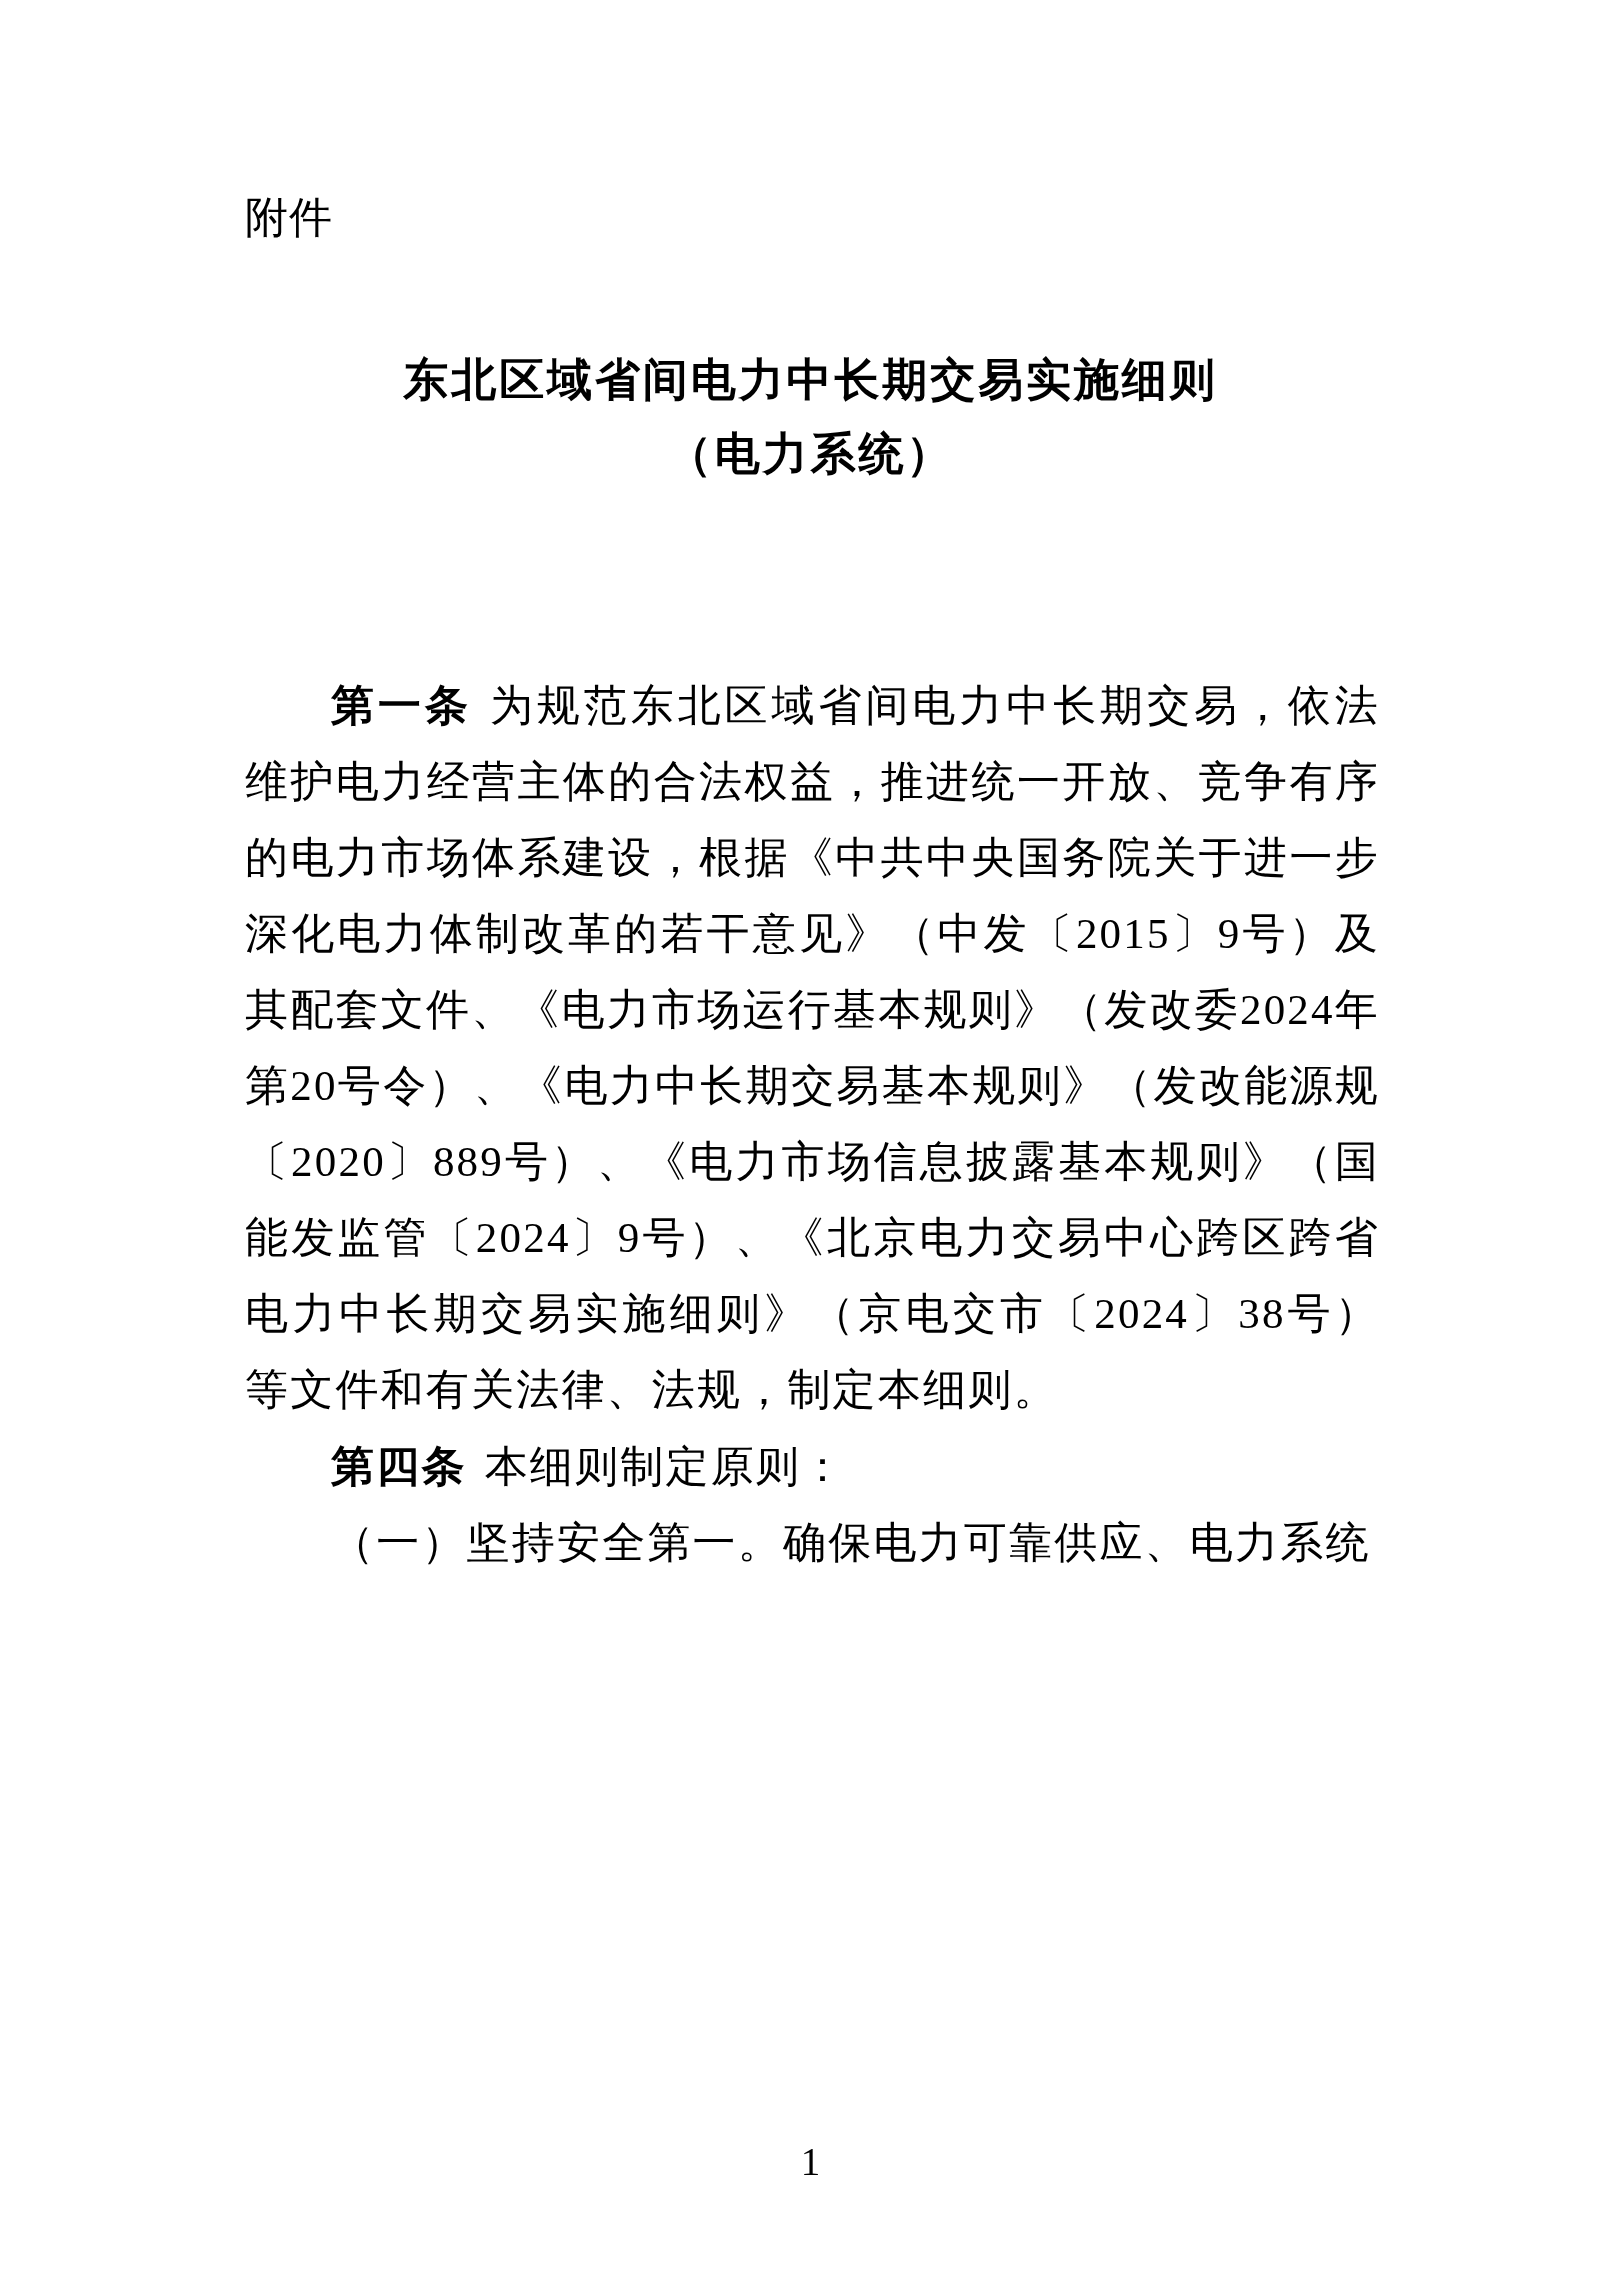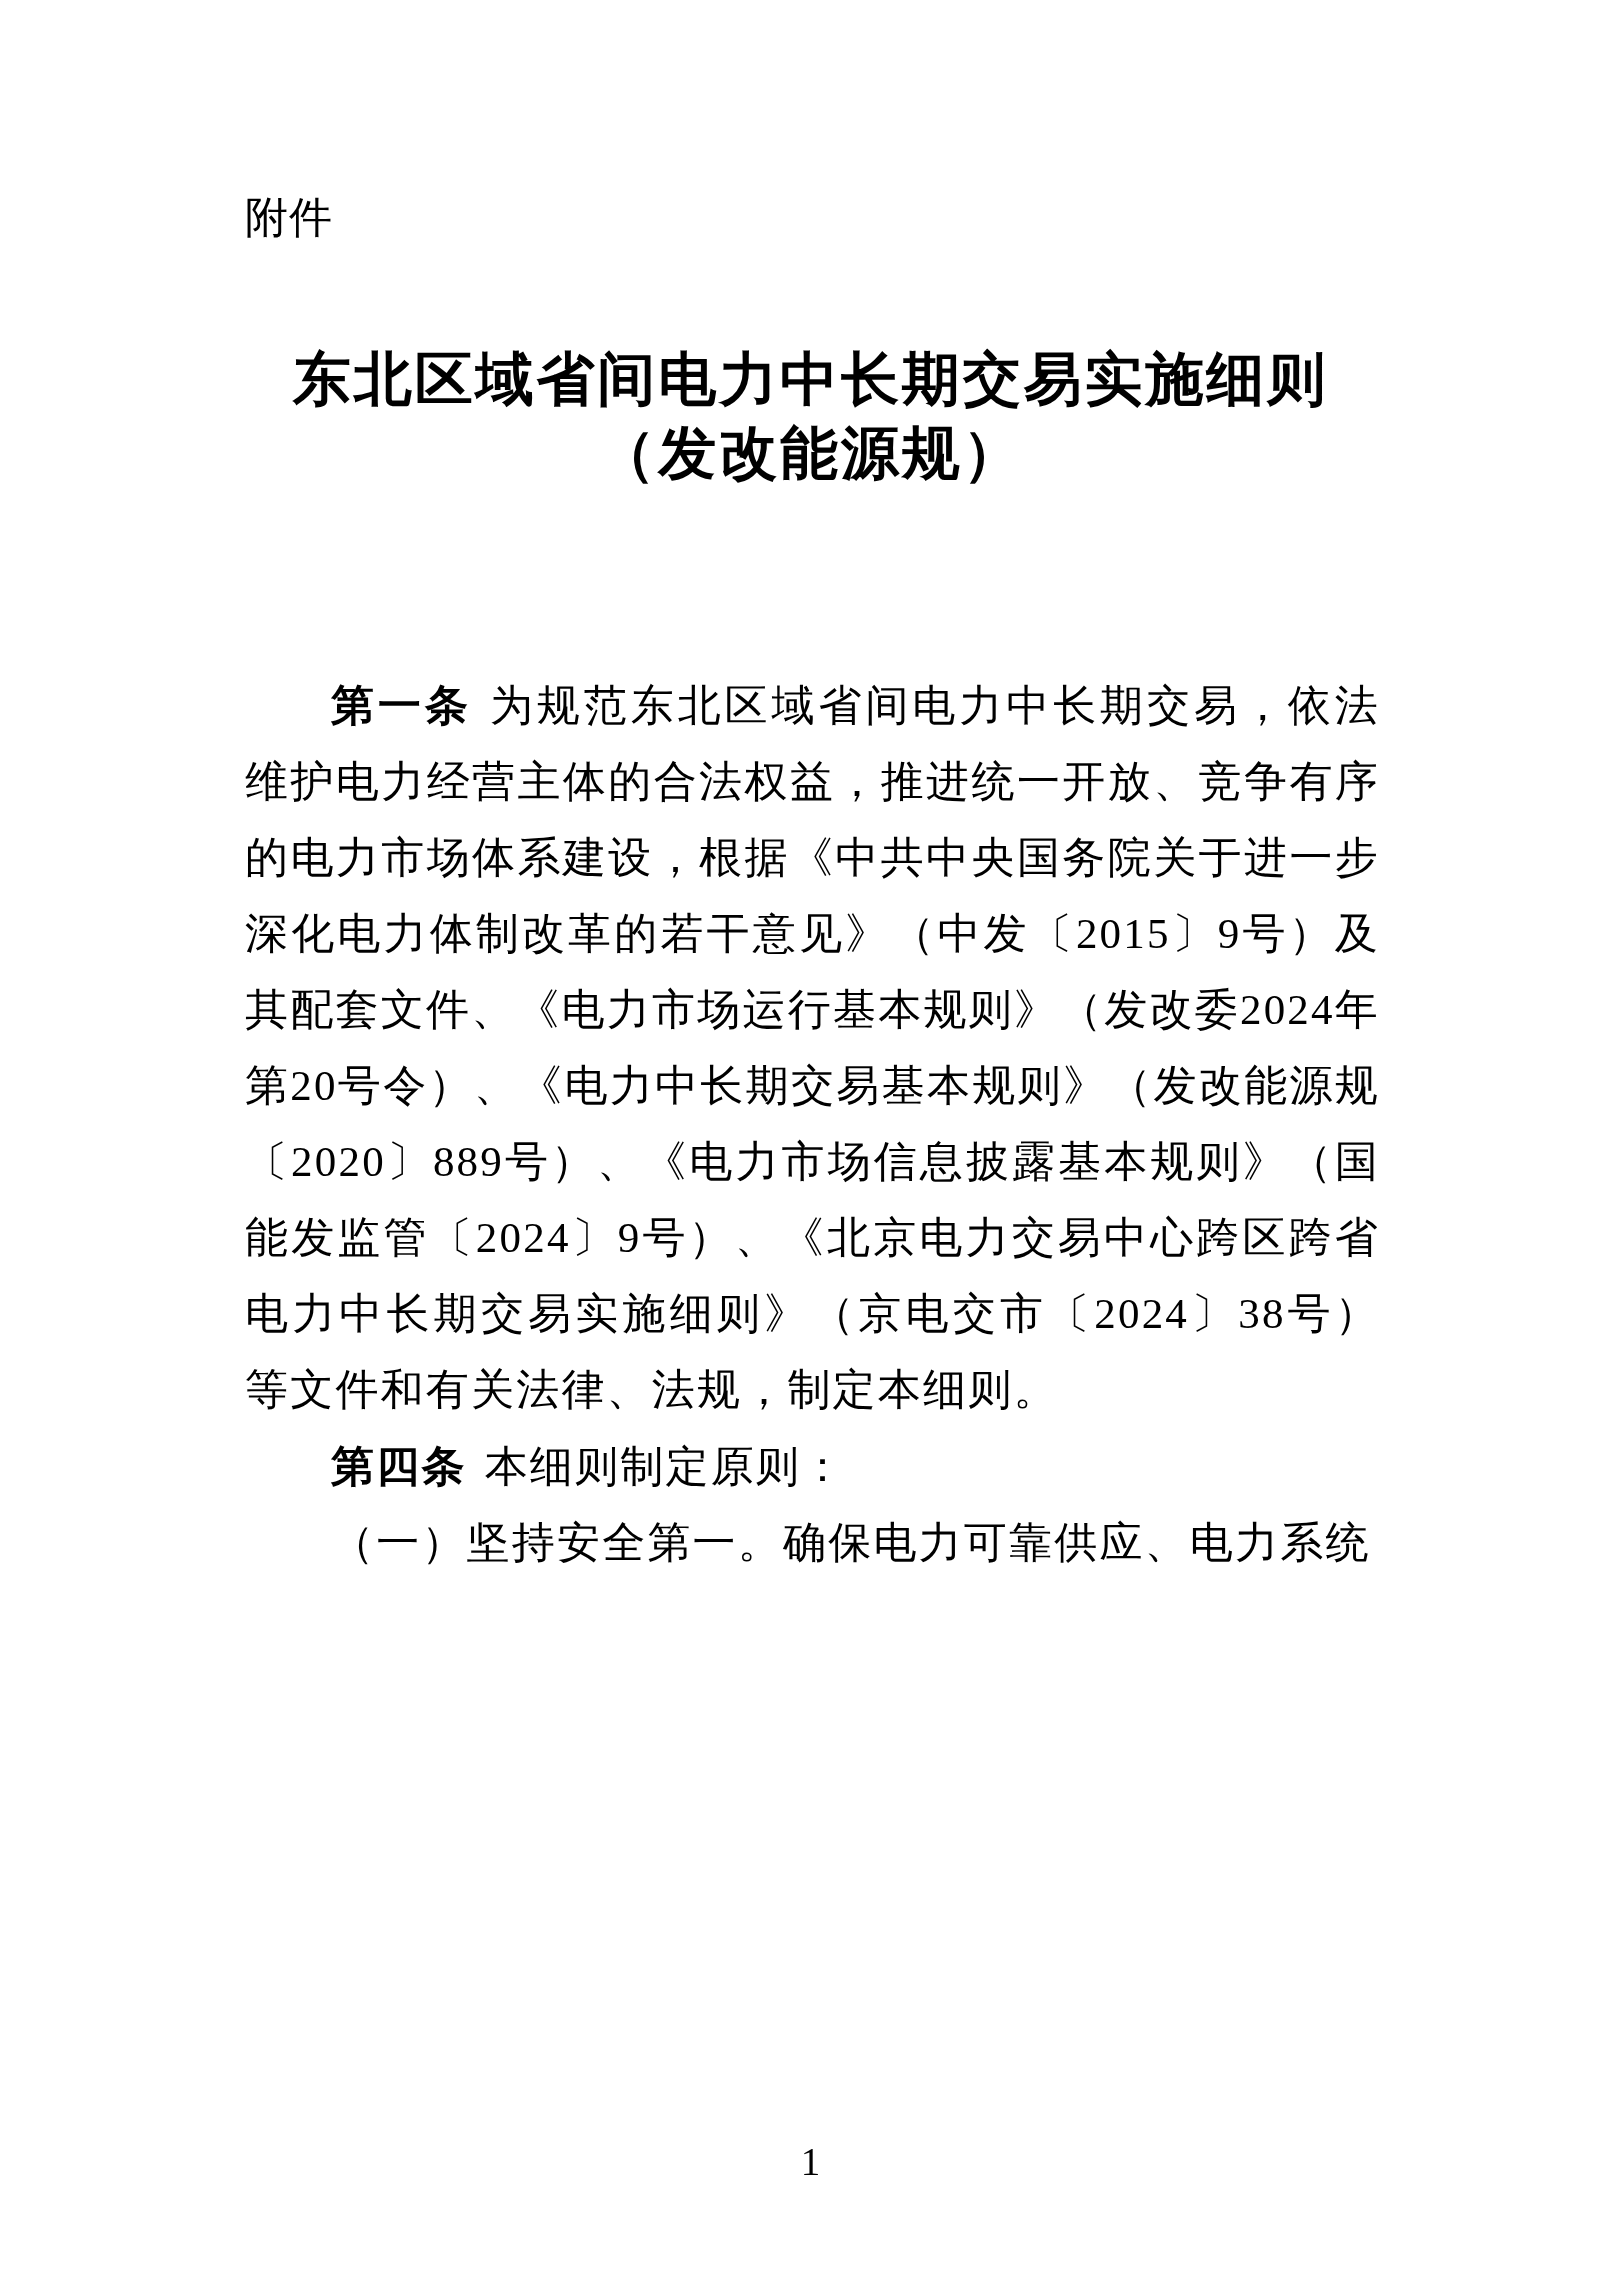--- a/index.html
+++ b/index.html
@@ -25,21 +25,21 @@
     line-height: 51px;
     letter-spacing: 1px;
     font-family: "Liberation Sans", "DejaVu Sans", sans-serif;
   }
   .title-block {
     position: absolute;
     top: 343px;
     left: 0;
     right: 0;
     text-align: center;
-    font-size: 58px;
+    font-size: 45px;
     line-height: 74px;
     font-weight: 700;
     letter-spacing: 2.9px;
     font-family: "Liberation Serif", "DejaVu Serif", serif;
   }
   .chapter-heading {
     position: absolute;
     top: 589px;
     left: 0;
     right: 0;
@@ -85,21 +85,21 @@
 </style>
 </head>
 <body>
 
 <div class="page">
 
   <div class="attachment-label">附件</div>
 
   <div class="title-block">
     <div>东北区域省间电力中长期交易实施细则</div>
-    <div>（发改能源规）</div>
+    <div>（电力系统）</div>
   </div>
 
 
   <div class="content" id="content">
       <p><span class="article-label">第一条</span>为规范东北区域省间电力中长期交易，依法维护电力经营主体的合法权益，推进统一开放、竞争有序的电力市场体系建设，根据《中共中央国务院关于进一步深化电力体制改革的若干意见》（中发〔2015〕9号）及其配套文件、《电力市场运行基本规则》（发改委2024年第20号令）、《电力中长期交易基本规则》（发改能源规〔2020〕889号）、《电力市场信息披露基本规则》（国能发监管〔2024〕9号）、《北京电力交易中心跨区跨省电力中长期交易实施细则》（京电交市〔2024〕38号）等文件和有关法律、法规，制定本细则。</p>
       <p><span class="article-label">第四条</span>本细则制定原则：</p>
       <p>（一）坚持安全第一。确保电力可靠供应、电力系统</p>
     </div>
 
   <div class="page-number">1</div>

